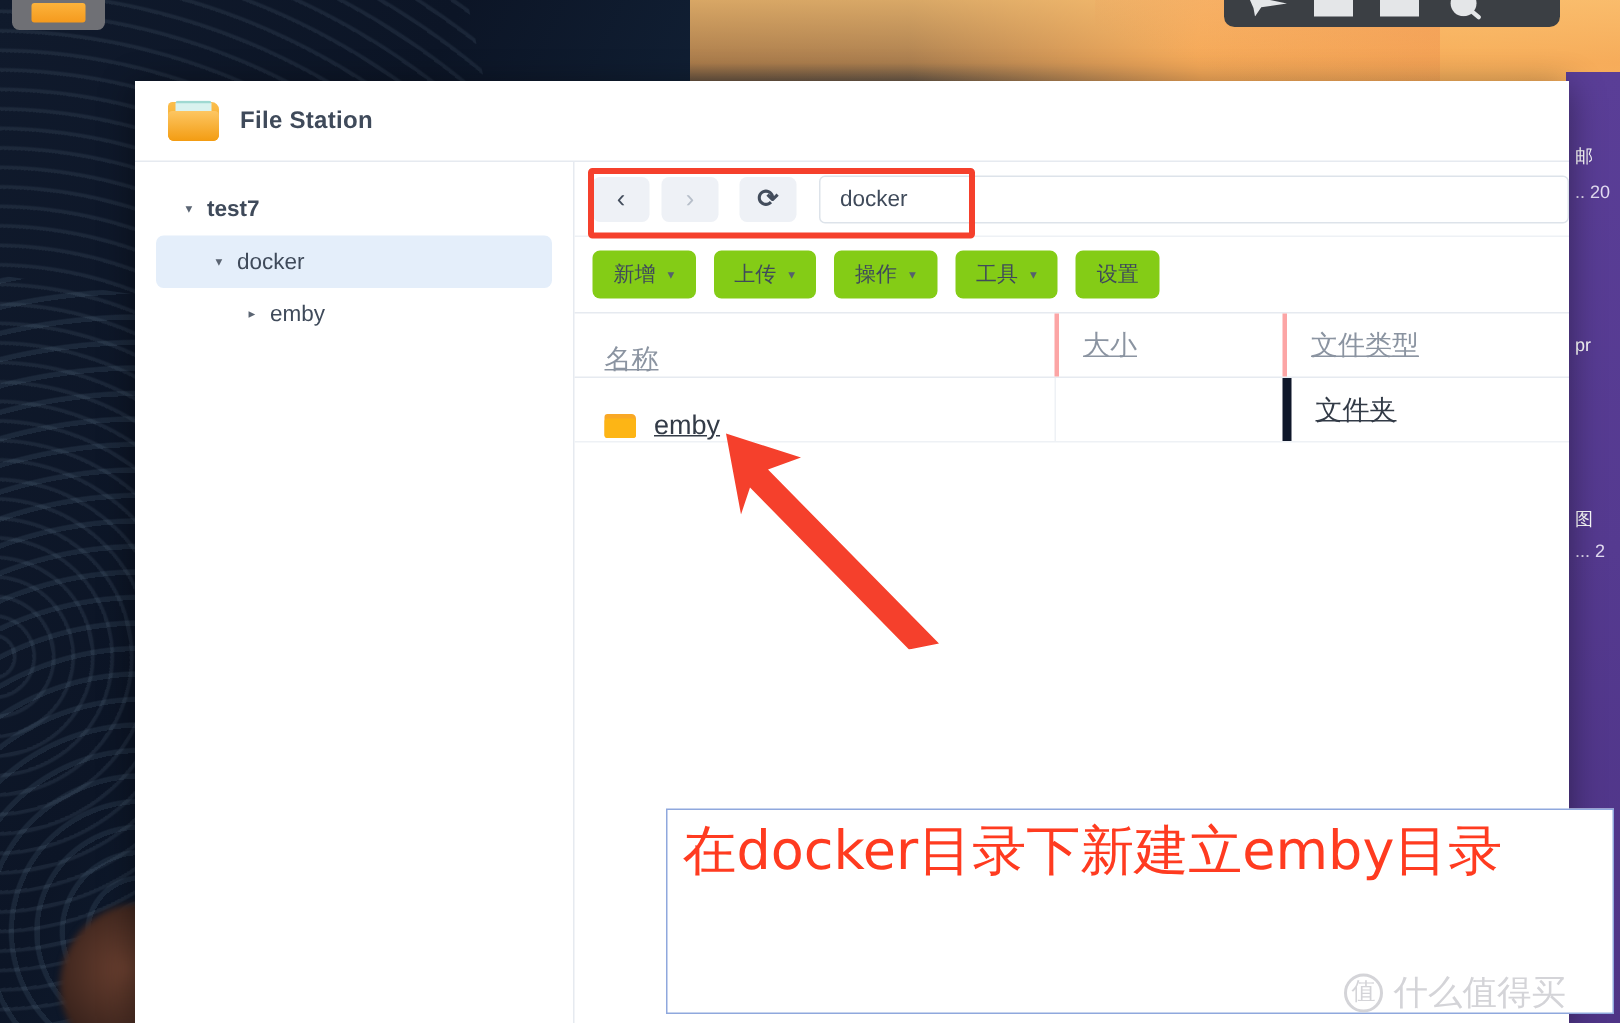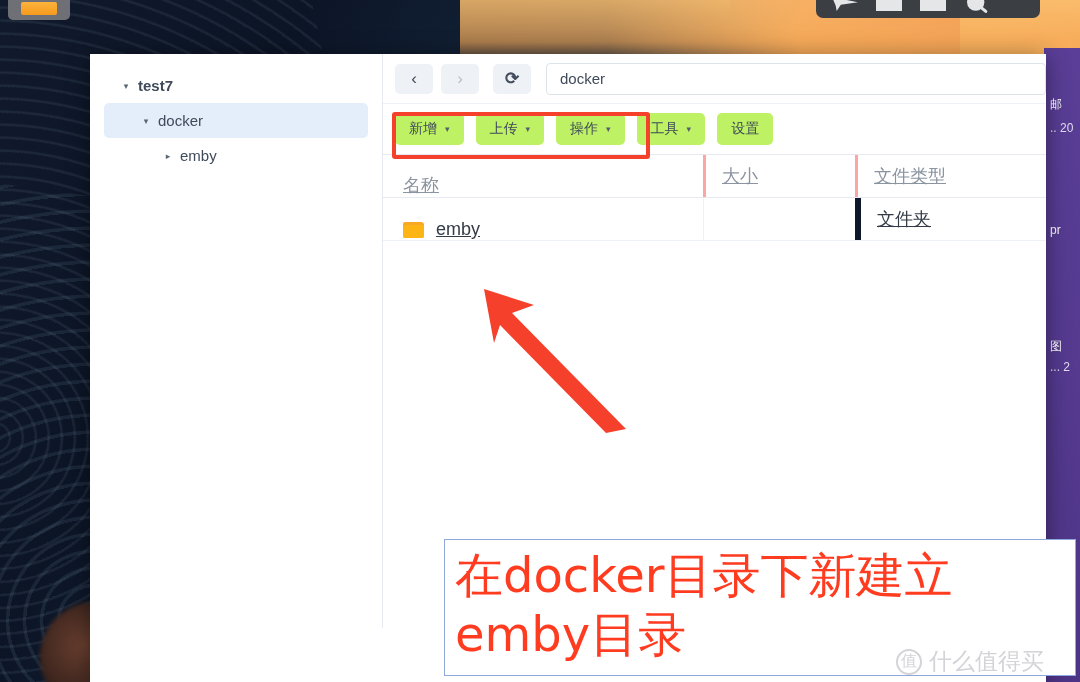--- a/index.html
+++ b/index.html
@@ -182,21 +182,21 @@
     display: flex; align-items: center; padding-left: 13px;
     font-size: 15px; color: #3f4a5a;
   }
 
   #toolbar {
     height: 50px; display: flex; align-items: center; gap: 12px;
     padding-left: 12px;
   }
   .tool-btn {
     height: 32px; padding: 0 14px;
-    background: #bef264; border: none; border-radius: 5px;
+    background: #84cc16; border: none; border-radius: 5px;
     font-size: 14px; color: #3f4a5a; cursor: pointer;
     display: flex; align-items: center; gap: 8px;
     font-family: "Liberation Sans", "DejaVu Sans", sans-serif;
   }
   .tool-btn .tcaret { font-size: 9px; color: #55606e; }
 
   
   #table { border-top: 1px solid #e6eaf0; }
   .trow { display: flex; height: 43px; align-items: flex-end; font-size: 18px; text-decoration: underline; }
   .thead { color: #8b94a1; border-bottom: 1px solid #e6eaf0; }
@@ -225,21 +225,21 @@
   #red-arrow { position: absolute; left: 478px; top: 283px; z-index: 41; pointer-events: none; }
   #note-box {
     position: absolute; left: 444px; top: 539px;
     width: 632px; height: 137px;
     border: 1px solid #8fa8dd; background: #ffffff;
     z-index: 42;
     padding: 6px 0 0 10px;
     overflow: hidden;
   }
   #note-text {
-    color: #ff3b20; font-size: 48px; line-height: 1.22;
+    color: #ff3b20; font-size: 36px; line-height: 1.22;
     font-family: "DejaVu Sans", "Liberation Sans", sans-serif;
     letter-spacing: 0px;
   }
   #watermark {
     position: absolute; right: 36px; bottom: 5px;
     display: flex; align-items: center; gap: 7px;
     color: #d4d4d8; font-size: 23px;
     z-index: 43; pointer-events: none;
     font-family: "DejaVu Sans", "Liberation Sans", sans-serif;
   }
@@ -283,20 +283,28 @@
 <div id="purple-panel">
     <div class="pp-line" style="top: 48px;">邮</div>
     <div class="pp-line pp-sub" style="top: 73px;">.. 20</div>
     <div class="pp-line" style="top: 175px;">pr</div>
     <div class="pp-line" style="top: 290px;">图</div>
     <div class="pp-line pp-sub" style="top: 312px;">... 2</div>
   </div>
 
 <div id="window">
 
+  <div id="win-header">
+    <div class="fs-folder-icon">
+      <div class="back"></div>
+        <div class="paper"></div>
+        <div class="front"></div>
+    </div>
+    <div id="win-title">File Station</div>
+  </div>
 
   <div id="win-body">
 
     <div id="sidebar">
       <div class="tree-row lvl0">
         <span class="caret">▾</span>
         <span class="tlabel">test7</span>
       </div>
       <div class="tree-row lvl1 selected">
         <span class="caret">▾</span>

